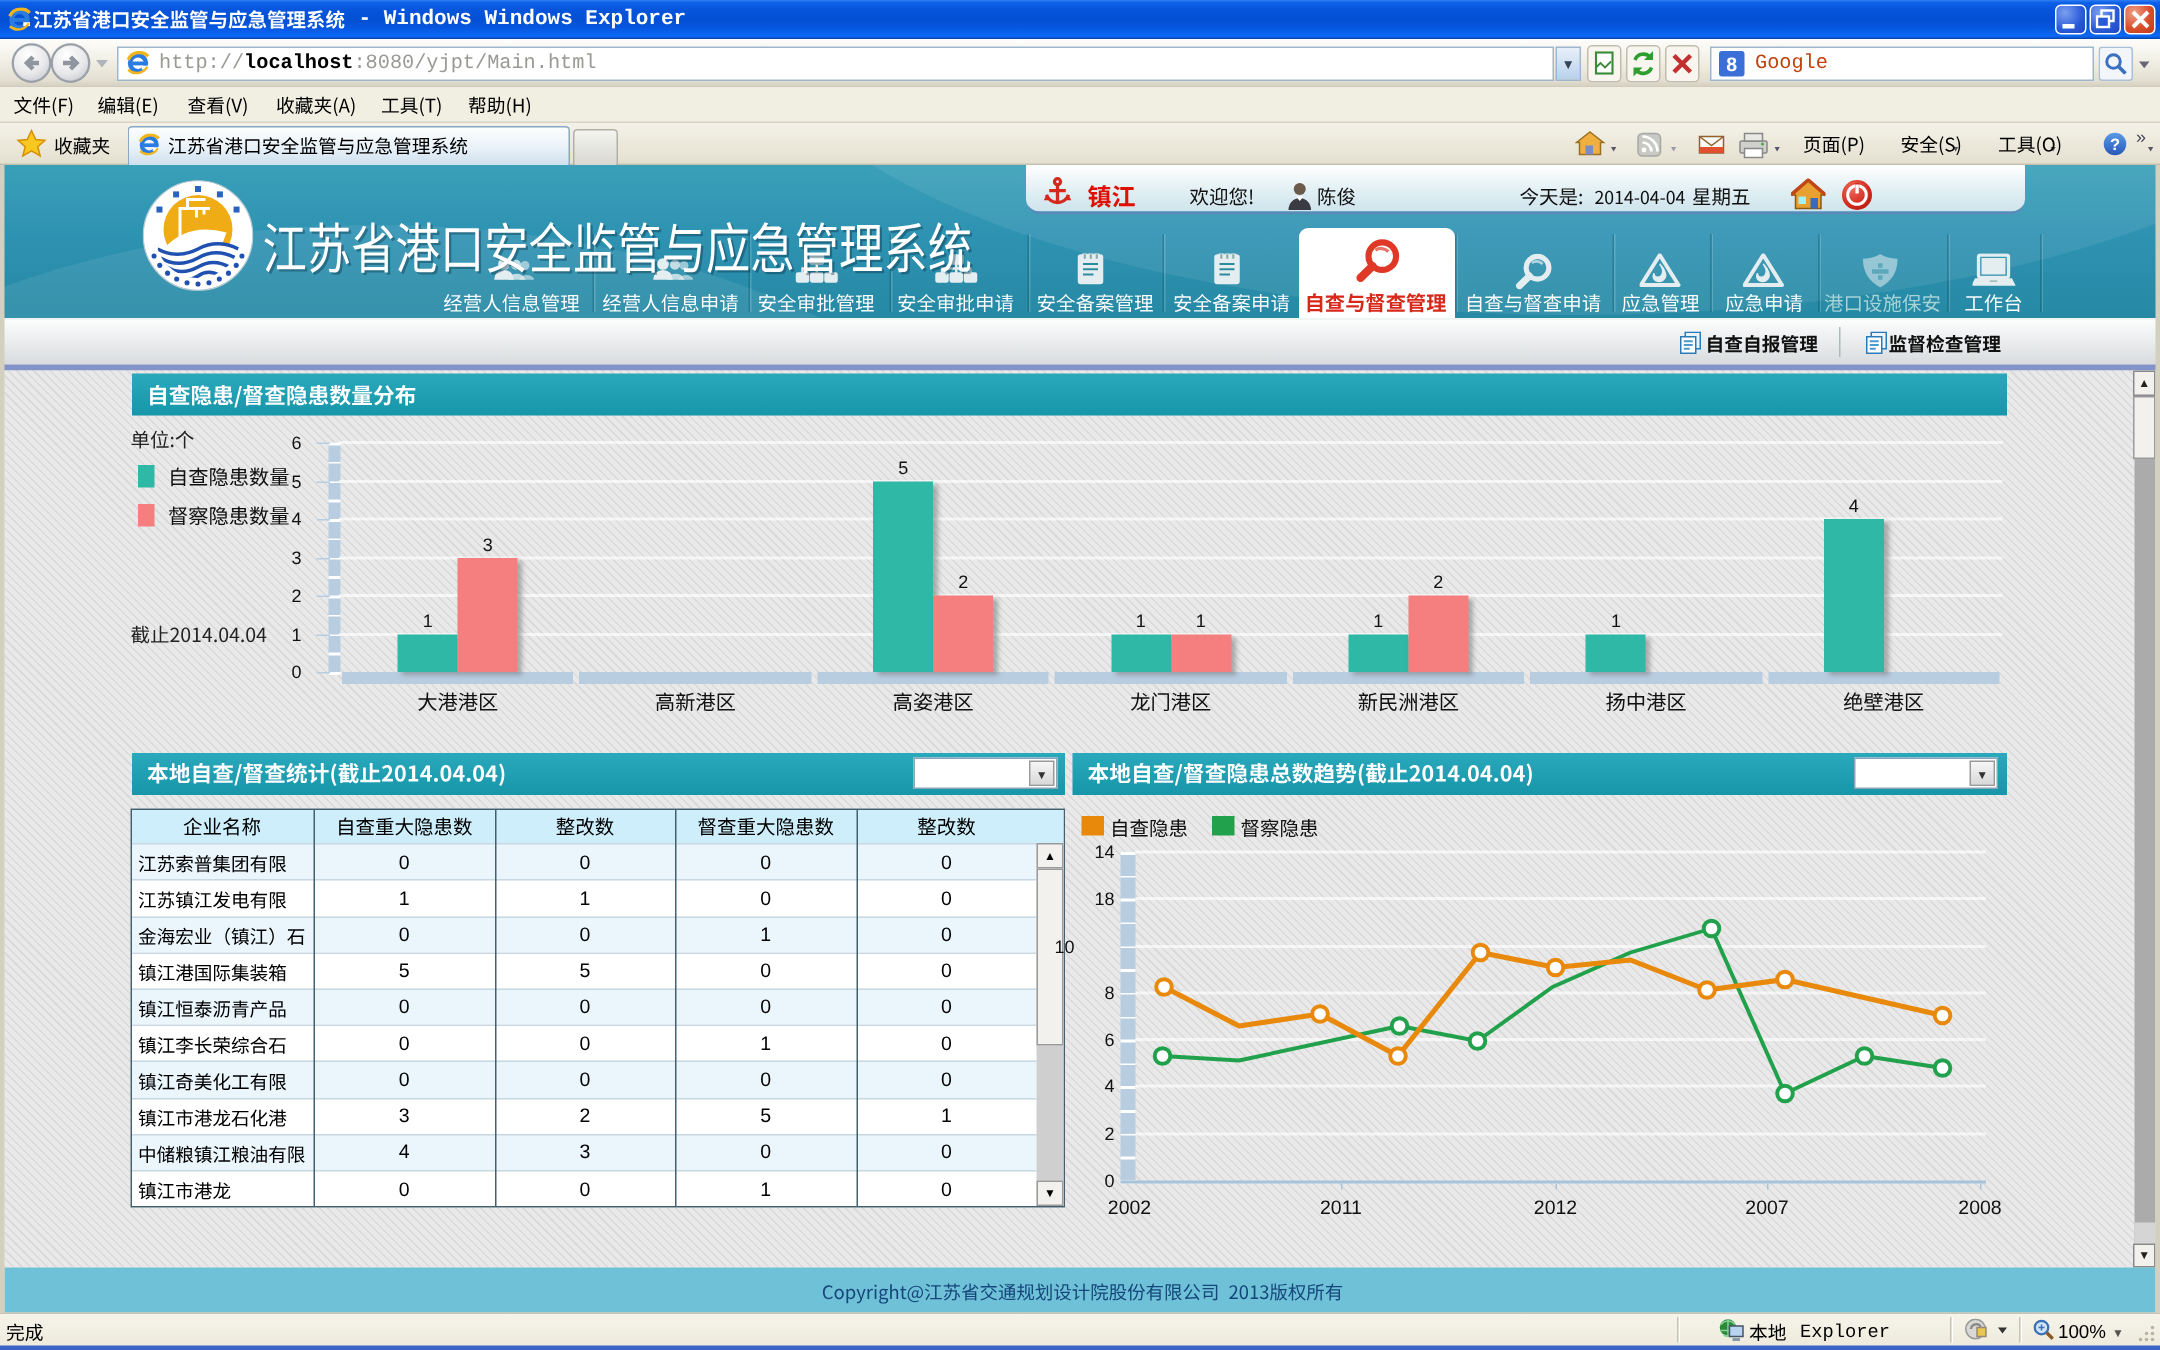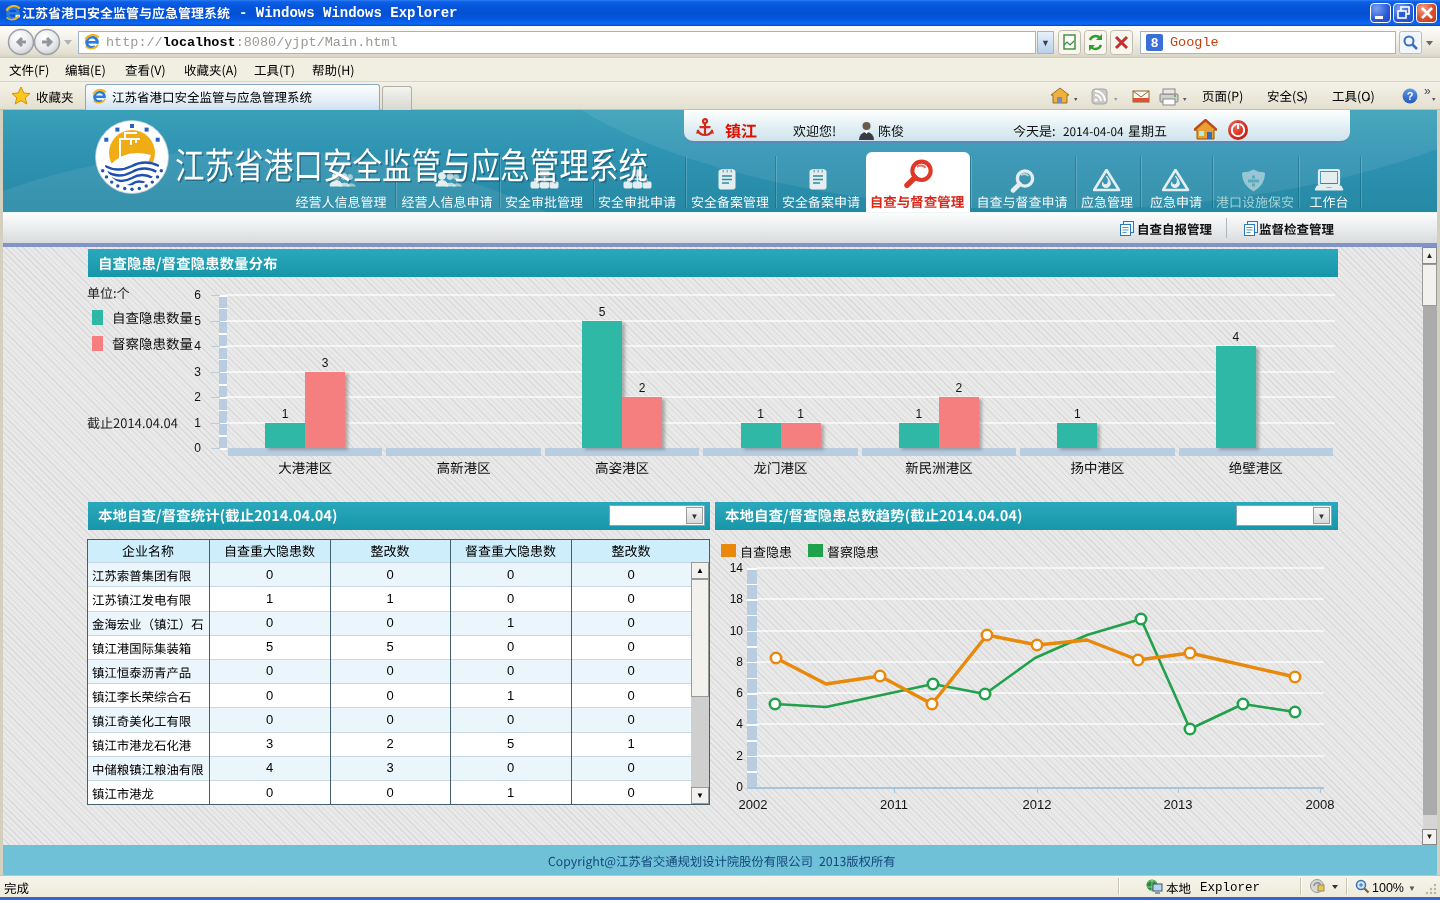--- a/index.html
+++ b/index.html
@@ -520,35 +520,35 @@
     <div class="abs" style="left:747px;top:787.0px;width:10px;height:1.5px;background:#fff"></div>
     <div class="abs gridline" style="left:757px;top:567.0px;width:567px"></div>
     <div class="abs gridline" style="left:757px;top:598.3px;width:567px"></div>
     <div class="abs gridline" style="left:757px;top:629.6px;width:567px"></div>
     <div class="abs gridline" style="left:757px;top:660.8px;width:567px"></div>
     <div class="abs gridline" style="left:757px;top:692.1px;width:567px"></div>
     <div class="abs gridline" style="left:757px;top:723.4px;width:567px"></div>
     <div class="abs gridline" style="left:757px;top:754.7px;width:567px"></div>
     <div class="num" style="left:703px;top:561.0px;width:40px;text-align:right">14</div>
     <div class="num" style="left:703px;top:592.3px;width:40px;text-align:right">18</div>
-    <div class="num" style="left:703px;top:623.6px;width:40px;text-align:right">10</div>
+    <div class="num" style="left:703px;top:623.6px;width:40px;text-align:left">10</div>
     <div class="num" style="left:703px;top:654.8px;width:40px;text-align:right">8</div>
     <div class="num" style="left:703px;top:686.1px;width:40px;text-align:right">6</div>
     <div class="num" style="left:703px;top:717.4px;width:40px;text-align:right">4</div>
     <div class="num" style="left:703px;top:748.7px;width:40px;text-align:right">2</div>
     <div class="num" style="left:703px;top:780.0px;width:40px;text-align:right">0</div>
     <div class="abs" style="left:747px;top:787px;width:577px;height:1.5px;background:#a8c4dc"></div>
     <div class="abs" style="left:894px;top:789px;width:1px;height:4px;background:#a8c4dc"></div>
     <div class="abs" style="left:1037px;top:789px;width:1px;height:4px;background:#a8c4dc"></div>
     <div class="abs" style="left:1178px;top:789px;width:1px;height:4px;background:#a8c4dc"></div>
     <div class="abs" style="left:1320px;top:789px;width:1px;height:4px;background:#a8c4dc"></div>
     <div class="num" style="left:723px;top:797px;width:60px;text-align:center;font-size:13px">2002</div>
     <div class="num" style="left:864px;top:797px;width:60px;text-align:center;font-size:13px">2011</div>
     <div class="num" style="left:1007px;top:797px;width:60px;text-align:center;font-size:13px">2012</div>
-    <div class="num" style="left:1148px;top:797px;width:60px;text-align:center;font-size:13px">2013</div>
+    <div class="num" style="left:1148px;top:797px;width:60px;text-align:center;font-size:13px">2007</div>
     <div class="num" style="left:1290px;top:797px;width:60px;text-align:center;font-size:13px">2008</div>
     <svg class="abs" style="left:0;top:0;width:1440px;height:900px;pointer-events:none">
       <polyline points="775,704 826,707 933,684 985,694 1035,658 1087,635 1141,619 1190,729 1243,704 1295,712" fill="none" stroke="#21a14b" stroke-width="2.6" stroke-linejoin="round"></polyline>
       <polyline points="776,658 826,684 880,676 932,704 987,635 1037,645 1087,640 1138,660 1190,653 1295,677" fill="none" stroke="#e8890b" stroke-width="3.4" stroke-linejoin="round"></polyline>
       <circle cx="775" cy="704" r="5.2" fill="#fff" stroke="#21a14b" stroke-width="2.6"></circle>
       <circle cx="933" cy="684" r="5.2" fill="#fff" stroke="#21a14b" stroke-width="2.6"></circle>
       <circle cx="985" cy="694" r="5.2" fill="#fff" stroke="#21a14b" stroke-width="2.6"></circle>
       <circle cx="1141" cy="619" r="5.2" fill="#fff" stroke="#21a14b" stroke-width="2.6"></circle>
       <circle cx="1190" cy="729" r="5.2" fill="#fff" stroke="#21a14b" stroke-width="2.6"></circle>
       <circle cx="1243" cy="704" r="5.2" fill="#fff" stroke="#21a14b" stroke-width="2.6"></circle>

